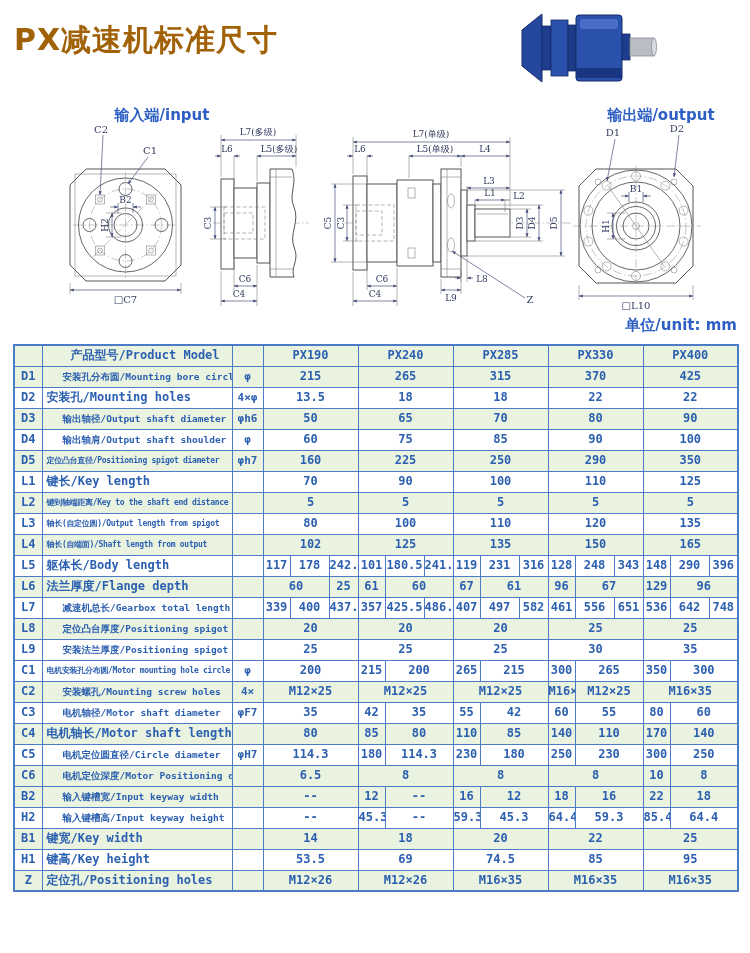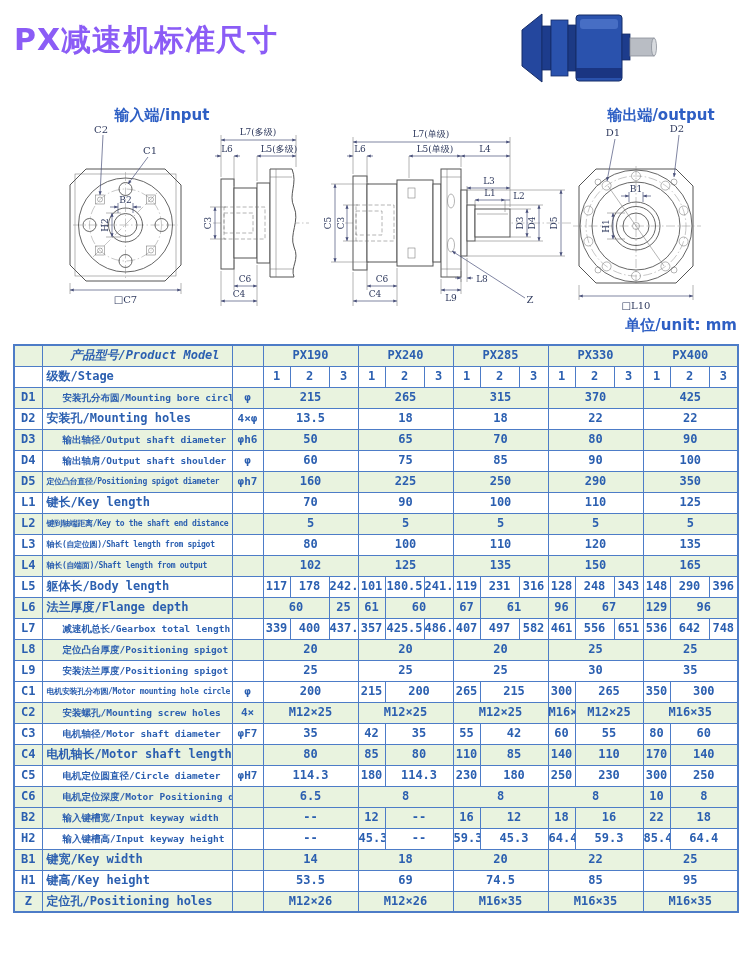--- a/index.html
+++ b/index.html
@@ -1,17 +1,17 @@
 <!DOCTYPE html>
 <html><head>
 <meta charset="utf-8">
 <style>
   html,body{margin:0;padding:0;background:#fff;}
   body{width:750px;height:953px;position:relative;overflow:hidden;font-family:"DejaVu Sans",sans-serif;}
-  .title{position:absolute;left:14px;top:20px;font-size:30px;font-weight:bold;color:#8b5cf6;letter-spacing:1px;font-family:"DejaVu Sans",sans-serif;}
+  .title{position:absolute;left:14px;top:20px;font-size:30px;font-weight:bold;color:#a16207;letter-spacing:1px;font-family:"DejaVu Sans",sans-serif;}
   .photo{position:absolute;left:510px;top:4px;width:150px;height:90px;}
   .drawings{position:absolute;left:13px;top:104px;width:595px;height:236px;}
   
   .ol{fill:#fff;stroke:#555;stroke-width:1;}
   .ln{fill:none;stroke:#555;stroke-width:0.9;}
   .thin{fill:none;stroke:#777;stroke-width:0.55;}
   .dsh{fill:none;stroke:#777;stroke-width:0.55;stroke-dasharray:4 2.2;}
   .cl{fill:none;stroke:#999;stroke-width:0.55;stroke-dasharray:9 2.5 1.5 2.5;}
   .dim{fill:none;stroke:#49507a;stroke-width:0.7;}
   .lbl{font-family:"DejaVu Serif",serif;font-size:10px;fill:#2f3a5e;}
@@ -19,21 +19,21 @@
   .cap{font-family:"DejaVu Sans",sans-serif;font-size:15px;font-weight:bold;fill:#2e5fc4;}
   
   table.spec{position:absolute;left:13px;top:344px;border-collapse:collapse;table-layout:fixed;width:724px;
     font-family:"DejaVu Sans Mono","DejaVu Sans",sans-serif;font-size:12px;font-weight:bold;color:#2b5fb0;
     border:2px solid #4d7cc7;}
   table.spec td{border:1px solid #4d7cc7;height:19px;line-height:19px;padding:0;text-align:center;
     overflow:hidden;white-space:nowrap;background:#fff;}
   table.spec tr{height:21px;}
   table.spec tr.g td{background:#e9f3df;}
   table.spec td.name{text-align:left;padding-left:4px;}
-  table.spec td.name.c{text-align:center;padding-left:16px;font-style:italic;}
+  table.spec td.name.c{text-align:center;padding-left:16px;}
   table.spec td.sym{font-size:11px;}
   table.spec td.s1{font-size:9.5px;padding-left:20px;}
   table.spec td.s2{font-size:8px;letter-spacing:-0.3px;}
 </style>
 </head>
 <body>
 
 <div class="title">PX减速机标准尺寸</div>
 
 <svg class="photo" viewBox="0 0 150 90">
@@ -328,40 +328,20 @@
     <tr class="g">
       <td></td>
       <td class="name c">产品型号/Product Model</td>
       <td class="sym"></td>
       <td colspan="3">PX190</td>
       <td colspan="3">PX240</td>
       <td colspan="3">PX285</td>
       <td colspan="3">PX330</td>
       <td colspan="3">PX400</td>
     </tr>
-    <tr id="stage-row">
-      <td></td>
-      <td class="name">级数/Stage</td>
-      <td class="sym"></td>
-    <td>1</td>
-        <td>2</td>
-        <td>3</td>
-        <td>1</td>
-        <td>2</td>
-        <td>3</td>
-        <td>1</td>
-        <td>2</td>
-        <td>3</td>
-        <td>1</td>
-        <td>2</td>
-        <td>3</td>
-        <td>1</td>
-        <td>2</td>
-        <td>3</td>
-      </tr>
   </thead>
   <tbody id="spec-body">
       <tr class="g">
         <td>D1</td>
         <td class="name s1">安装孔分布圆/Mounting bore circle</td>
         <td class="sym">φ</td>
         <td colspan="3">215</td>
         <td colspan="3">265</td>
         <td colspan="3">315</td>
         <td colspan="3">370</td>
@@ -422,21 +402,21 @@
         <td class="name s2">键到轴端距离/Key to the shaft end distance</td>
         <td class="sym"></td>
         <td colspan="3">5</td>
         <td colspan="3">5</td>
         <td colspan="3">5</td>
         <td colspan="3">5</td>
         <td colspan="3">5</td>
       </tr>
       <tr>
         <td>L3</td>
-        <td class="name s2">轴长(自定位圆)/Shaft length from spigot</td>
+        <td class="name s2">轴长(自定位圆)/Output length from spigot</td>
         <td class="sym"></td>
         <td colspan="3">80</td>
         <td colspan="3">100</td>
         <td colspan="3">110</td>
         <td colspan="3">120</td>
         <td colspan="3">135</td>
       </tr>
       <tr class="g">
         <td>L4</td>
         <td class="name s2">轴长(自端面)/Shaft length from output</td>

